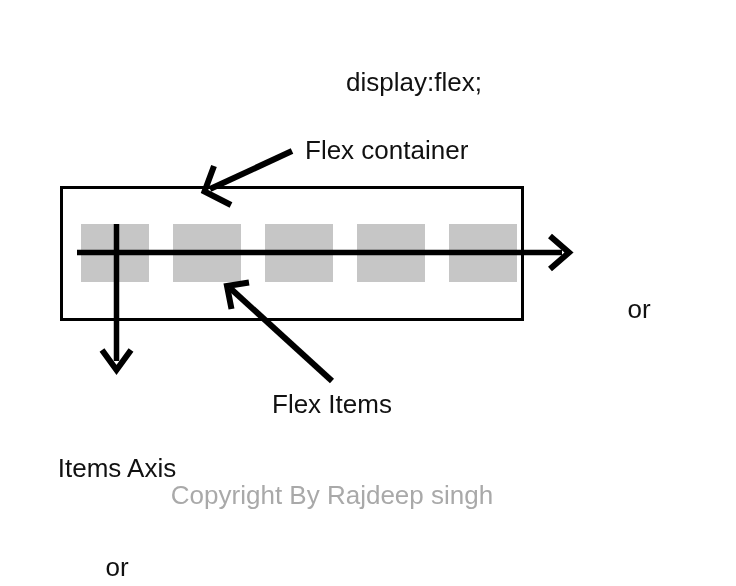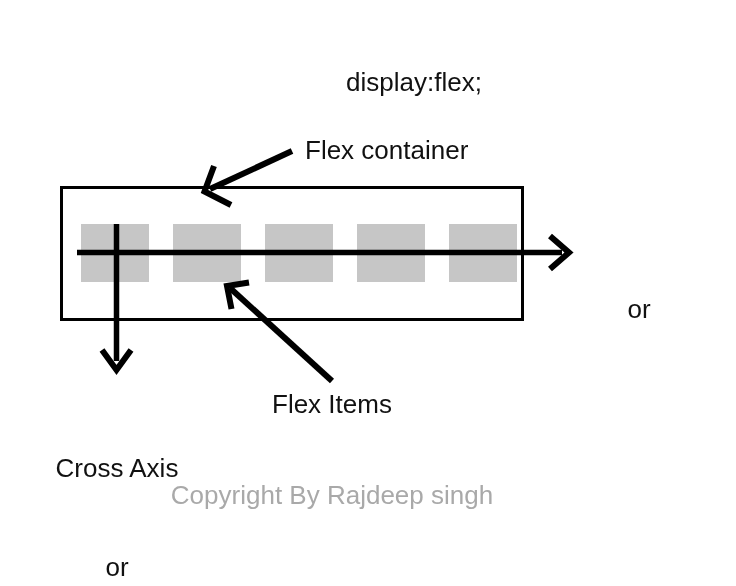--- a/index.html
+++ b/index.html
@@ -63,21 +63,21 @@
 
   <div class="lbl title-lbl" style="top:66px;padding-left:46px;">display:flex;</div>
 
   <div class="lbl" style="left:305px; top:134px;">Flex container</div>
 
   <div class="lbl centered" style="left:572px; top:227px; width:134px;">
     <div>or</div>
   </div>
 
   <div class="lbl centered" style="left:37px; top:386px; width:160px;">
-    <div>Cross Axis</div>
+    <div>Items Axis</div>
     <div>or</div>
     
   </div>
 
   <div class="lbl muted" style="left:0; width:664px; top:479px; text-align:center;">Copyright By Rajdeep singh</div>
 
   <div class="lbl" style="left:272px; top:388px;">Flex Items</div>
 
 </div>
 

